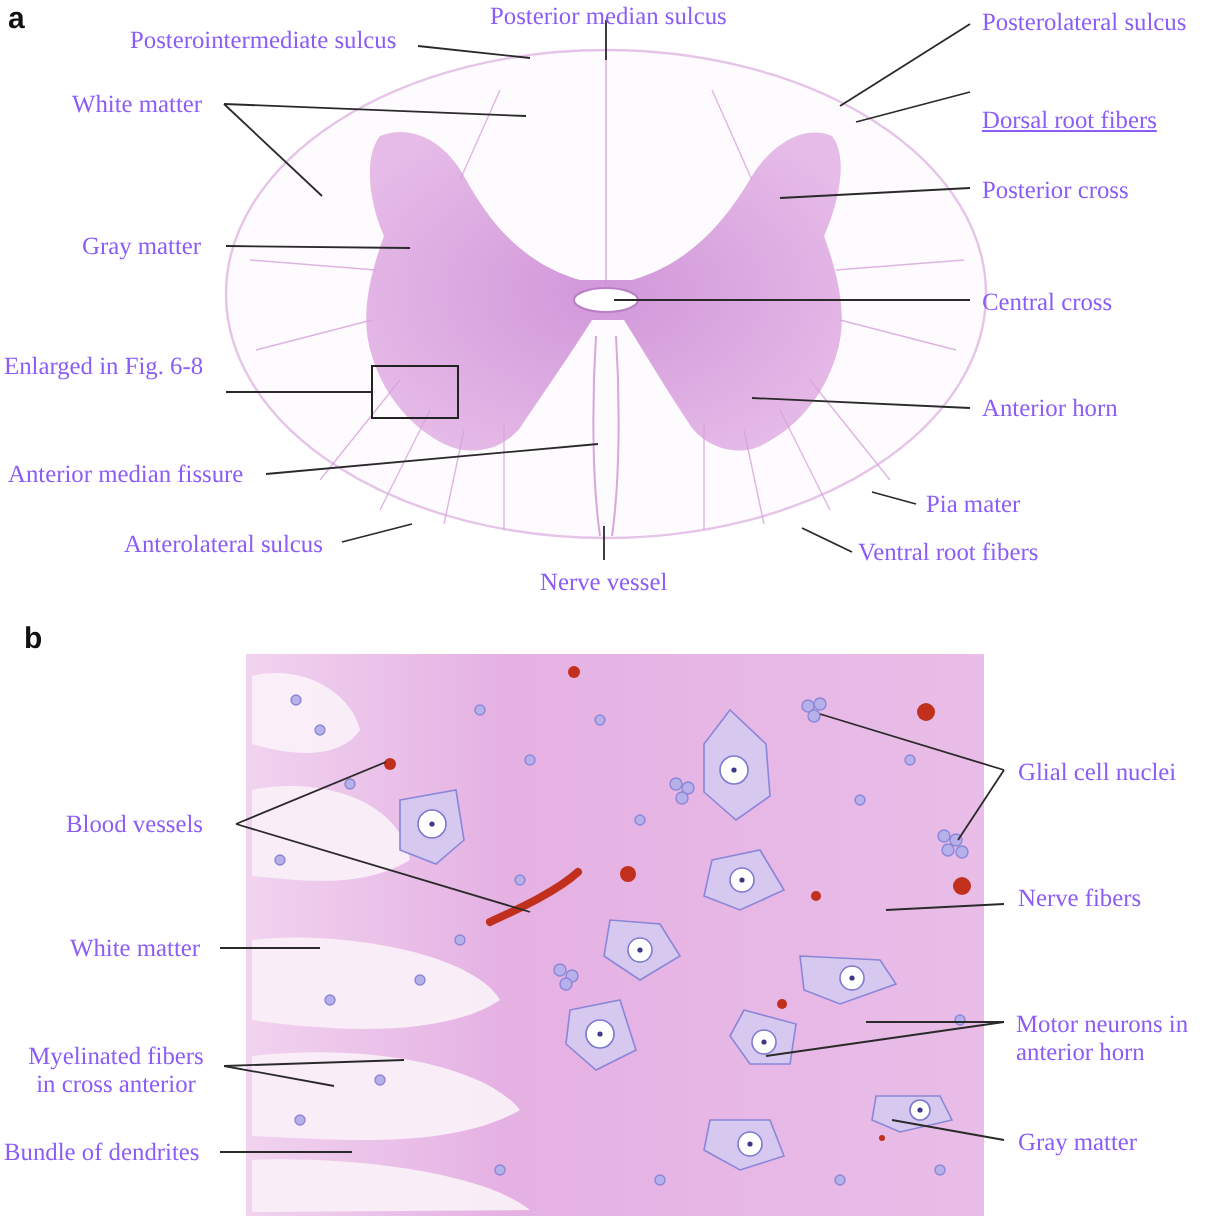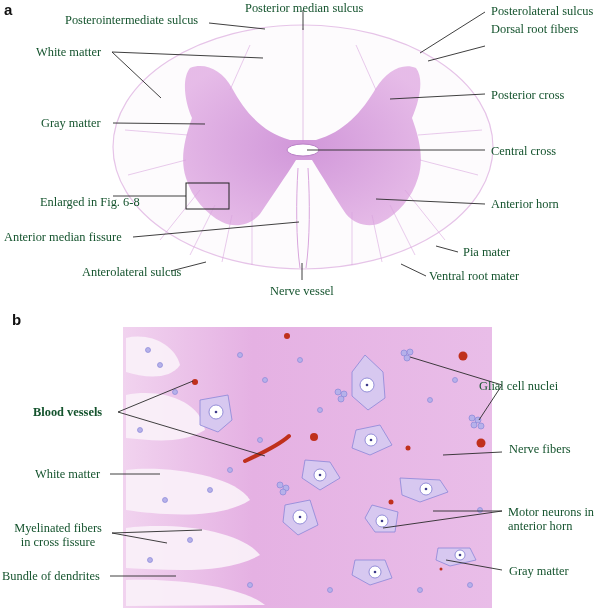--- a/index.html
+++ b/index.html
@@ -1,20 +1,20 @@
 <!DOCTYPE html>
 <html><head>
   <meta charset="utf-8">
   <style>
     html, body { margin: 0; padding: 0; background: #ffffff; }
     body { width: 606px; height: 612px; position: relative; overflow: hidden;
            font-family: "Liberation Serif", serif; color: #1a1a1a; }
     .panel-letter { position: absolute; font-family: "Liberation Sans", sans-serif;
            font-weight: bold; font-size: 15px; color: #111; }
-    .lbl { position: absolute; font-size: 12.4px; white-space: nowrap; line-height: 14px; color: #14532d; }
+    .lbl { position: absolute; font-size: 12.4px; white-space: nowrap; line-height: 14px; color: #8b5cf6; }
     .lbl.r { text-align: center; }
     svg.layer { position: absolute; left: 0; top: 0; }
     .leader { stroke: #2a2a2a; stroke-width: 0.9; fill: none; }
   </style>
 </head>
 <body>
 
 <div class="panel-letter" style="left:4px;top:1px;">a</div>
 
 <svg class="layer" width="606" height="300" viewBox="0 0 606 300">
@@ -74,30 +74,30 @@
     <line x1="171" y1="271" x2="206" y2="262"></line>
     <line x1="401" y1="264" x2="426" y2="276"></line>
     <line x1="302" y1="263" x2="302" y2="280"></line>
   </g>
 </svg>
 
 <div class="lbl" style="left:245px;top:1px;">Posterior median sulcus</div>
 <div class="lbl r" style="left:65px;top:13px;">Posterointermediate sulcus</div>
 <div class="lbl" style="left:491px;top:4px;">Posterolateral sulcus</div>
 <div class="lbl" style="left:36px;top:45px;">White matter</div>
-<div class="lbl" style="left:491px;top:22px;">Dorsal root fibers</div>
+<div class="lbl" style="left:491px;top:53px;text-decoration:underline;">Dorsal root fibers</div>
 <div class="lbl" style="left:491px;top:88px;">Posterior cross</div>
 <div class="lbl" style="left:41px;top:116px;">Gray matter</div>
 <div class="lbl" style="left:491px;top:144px;">Central cross</div>
-<div class="lbl" style="left:2px;top:195px;margin-left:38px;">Enlarged in Fig. 6-8</div>
+<div class="lbl" style="left:2px;top:176px;">Enlarged in Fig. 6-8</div>
 <div class="lbl" style="left:491px;top:197px;">Anterior horn</div>
 <div class="lbl" style="left:4px;top:230px;">Anterior median fissure</div>
 <div class="lbl" style="left:463px;top:245px;">Pia mater</div>
-<div class="lbl" style="left:62px;top:265px;margin-left:20px;">Anterolateral sulcus</div>
-<div class="lbl" style="left:429px;top:269px;">Ventral root mater</div>
+<div class="lbl" style="left:62px;top:265px;">Anterolateral sulcus</div>
+<div class="lbl" style="left:429px;top:269px;">Ventral root fibers</div>
 <div class="lbl" style="left:270px;top:284px;">Nerve vessel</div>
 
 <div class="panel-letter" style="left:12px;top:311px;">b</div>
 
 <svg class="layer" width="606" height="612" viewBox="0 0 606 612">
   <defs>
     <linearGradient id="tissueGrad" x1="0" y1="0" x2="1" y2="0">
       <stop offset="0%" stop-color="#f1d3ef"></stop>
       <stop offset="35%" stop-color="#e5b1e3"></stop>
       <stop offset="100%" stop-color="#e9bde8"></stop>
@@ -205,26 +205,26 @@
     <line x1="110" y1="474" x2="160" y2="474"></line>
     <line x1="112" y1="533" x2="202" y2="530"></line>
     <line x1="112" y1="533" x2="167" y2="543"></line>
     <line x1="433" y1="511" x2="502" y2="511"></line>
     <line x1="383" y1="528" x2="502" y2="511"></line>
     <line x1="446" y1="560" x2="502" y2="570"></line>
     <line x1="110" y1="576" x2="176" y2="576"></line>
   </g>
 </svg>
 
-<div class="lbl" style="left:33px;top:405px;font-weight:bold;">Blood vessels</div>
-<div class="lbl" style="left:479px;top:379px;">Glial cell nuclei</div>
+<div class="lbl" style="left:33px;top:405px;">Blood vessels</div>
+<div class="lbl" style="left:509px;top:379px;">Glial cell nuclei</div>
 <div class="lbl" style="left:509px;top:442px;">Nerve fibers</div>
 <div class="lbl" style="left:35px;top:467px;">White matter</div>
 <div class="lbl r" style="left:12px;top:521px;width:92px;">
   <div>Myelinated fibers</div>
-  <div>in cross fissure</div>
+  <div>in cross anterior</div>
 </div>
 <div class="lbl" style="left:508px;top:505px;">
   <div>Motor neurons in</div>
   <div>anterior horn</div>
 </div>
 <div class="lbl" style="left:2px;top:569px;">Bundle of dendrites</div>
 <div class="lbl" style="left:509px;top:564px;">Gray matter</div>
 
 </body></html>

